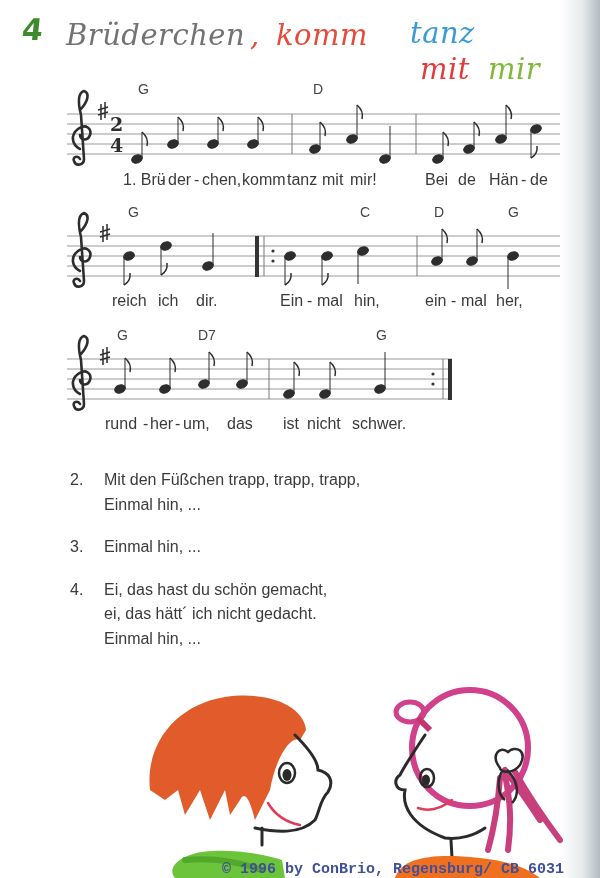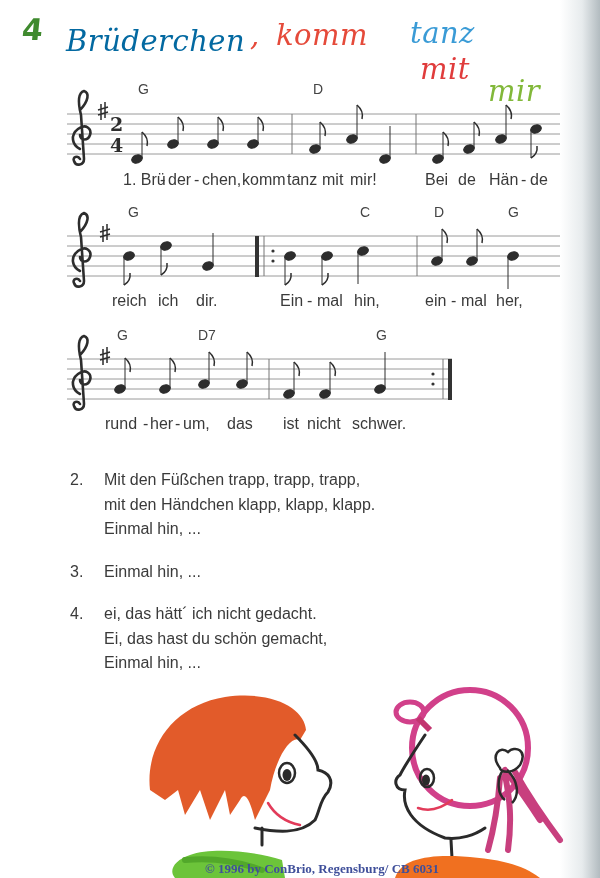--- a/index.html
+++ b/index.html
@@ -16,35 +16,35 @@
   }
   .song-number {
     position:absolute; left:22px; top:12px;
     font-family:"DejaVu Sans", sans-serif; font-weight:bold; font-size:30px;
     color:#3f8a2e; transform:skewX(-6deg);
   }
   .title-word {
     position:absolute; font-family:"DejaVu Serif", serif; font-style:italic;
     font-size:29px; letter-spacing:0.5px;
   }
-  .title-w1 { left:66px; top:24px; color:#0369a1; }
+  .title-w1 { left:66px; top:18px; color:#737373; }
   .title-w2 { left:268px; top:18px; color:#e54a3a; }
   .title-w3 { left:410px; top:16px; color:#3a9bd6; }
   .title-w4 { left:420px; top:52px; color:#e03c3c; }
-  .title-w5 { left:488px; top:52px; color:#82b83a;margin-top:22px; }
+  .title-w5 { left:488px; top:52px; color:#82b83a; }
   svg.score { position:absolute; left:0; top:0; }
   .chord { font-family:"Liberation Sans", sans-serif; font-size:14px; fill:#444; }
   .lyric { font-family:"Liberation Sans", sans-serif; font-size:16px; fill:#3a3a3a; }
   .verses { position:absolute; left:70px; top:468px; font-size:16px; line-height:24.5px; color:#3a3a3a; }
   .verse { display:flex; margin-bottom:18px; }
   .verse-num { width:34px; }
   .verse-lines div { white-space:nowrap; }
   .copyright {
-    position:absolute; left:205px; top:861px; font-size:13px; font-weight:bold;
-    color:#3f4f9a; font-family:Liberation Serif, serif; white-space:nowrap; z-index:3;
+    position:absolute; left:222px; top:861px; font-size:15px; font-weight:bold;
+    color:#3f4f9a; font-family:Liberation Mono, monospace; white-space:nowrap; z-index:3;
   }
   .illustration { position:absolute; left:0; top:0; }
 </style>
 </head>
 <body>
 
 <div class="song-number">4</div>
 <div class="title-word title-w1">Brüderchen</div>
 <div class="title-word title-w2" style="left:250px;">,</div>
 <div class="title-word title-w2" style="left:276px;">komm</div>
@@ -245,35 +245,34 @@
       <text class="lyric" x="352" y="429">schwer.</text>
     </g>
   </g>
 </svg>
 
 <div class="verses">
   <div class="verse">
     <div class="verse-num">2.</div>
     <div class="verse-lines">
       <div>Mit den Füßchen trapp, trapp, trapp,</div>
-      <div>mit den Händchen klapp, klapp, klapp.</div>
       <div>Einmal hin, ...</div>
     </div>
   </div>
   <div class="verse">
     <div class="verse-num">3.</div>
     <div class="verse-lines">
       <div>Einmal hin, ...</div>
     </div>
   </div>
   <div class="verse">
     <div class="verse-num">4.</div>
     <div class="verse-lines">
+      <div>Ei, das hast du schön gemacht,</div>
       <div>ei, das hätt´ ich nicht gedacht.</div>
-      <div>Ei, das hast du schön gemacht,</div>
       <div>Einmal hin, ...</div>
     </div>
   </div>
 </div>
 
 <svg class="illustration" width="600" height="878" viewBox="0 0 600 878">
 
   <g>
     <path d="M150 790 C145 745 175 705 225 697 C275 690 305 710 306 730 L300 740 C290 735 275 760 270 790 L255 820 C250 800 245 790 240 800 L230 815 L225 790 L210 820 L200 790 L185 815 L178 790 L165 800 Z" fill="#e0521f" opacity="0.95"></path>
     <path d="M295 735 C305 745 318 760 318 770 C328 772 335 780 328 792 C320 800 320 810 315 820 C300 835 275 832 255 828" fill="none" stroke="#2a2a2a" stroke-width="3" stroke-linecap="round"></path>

